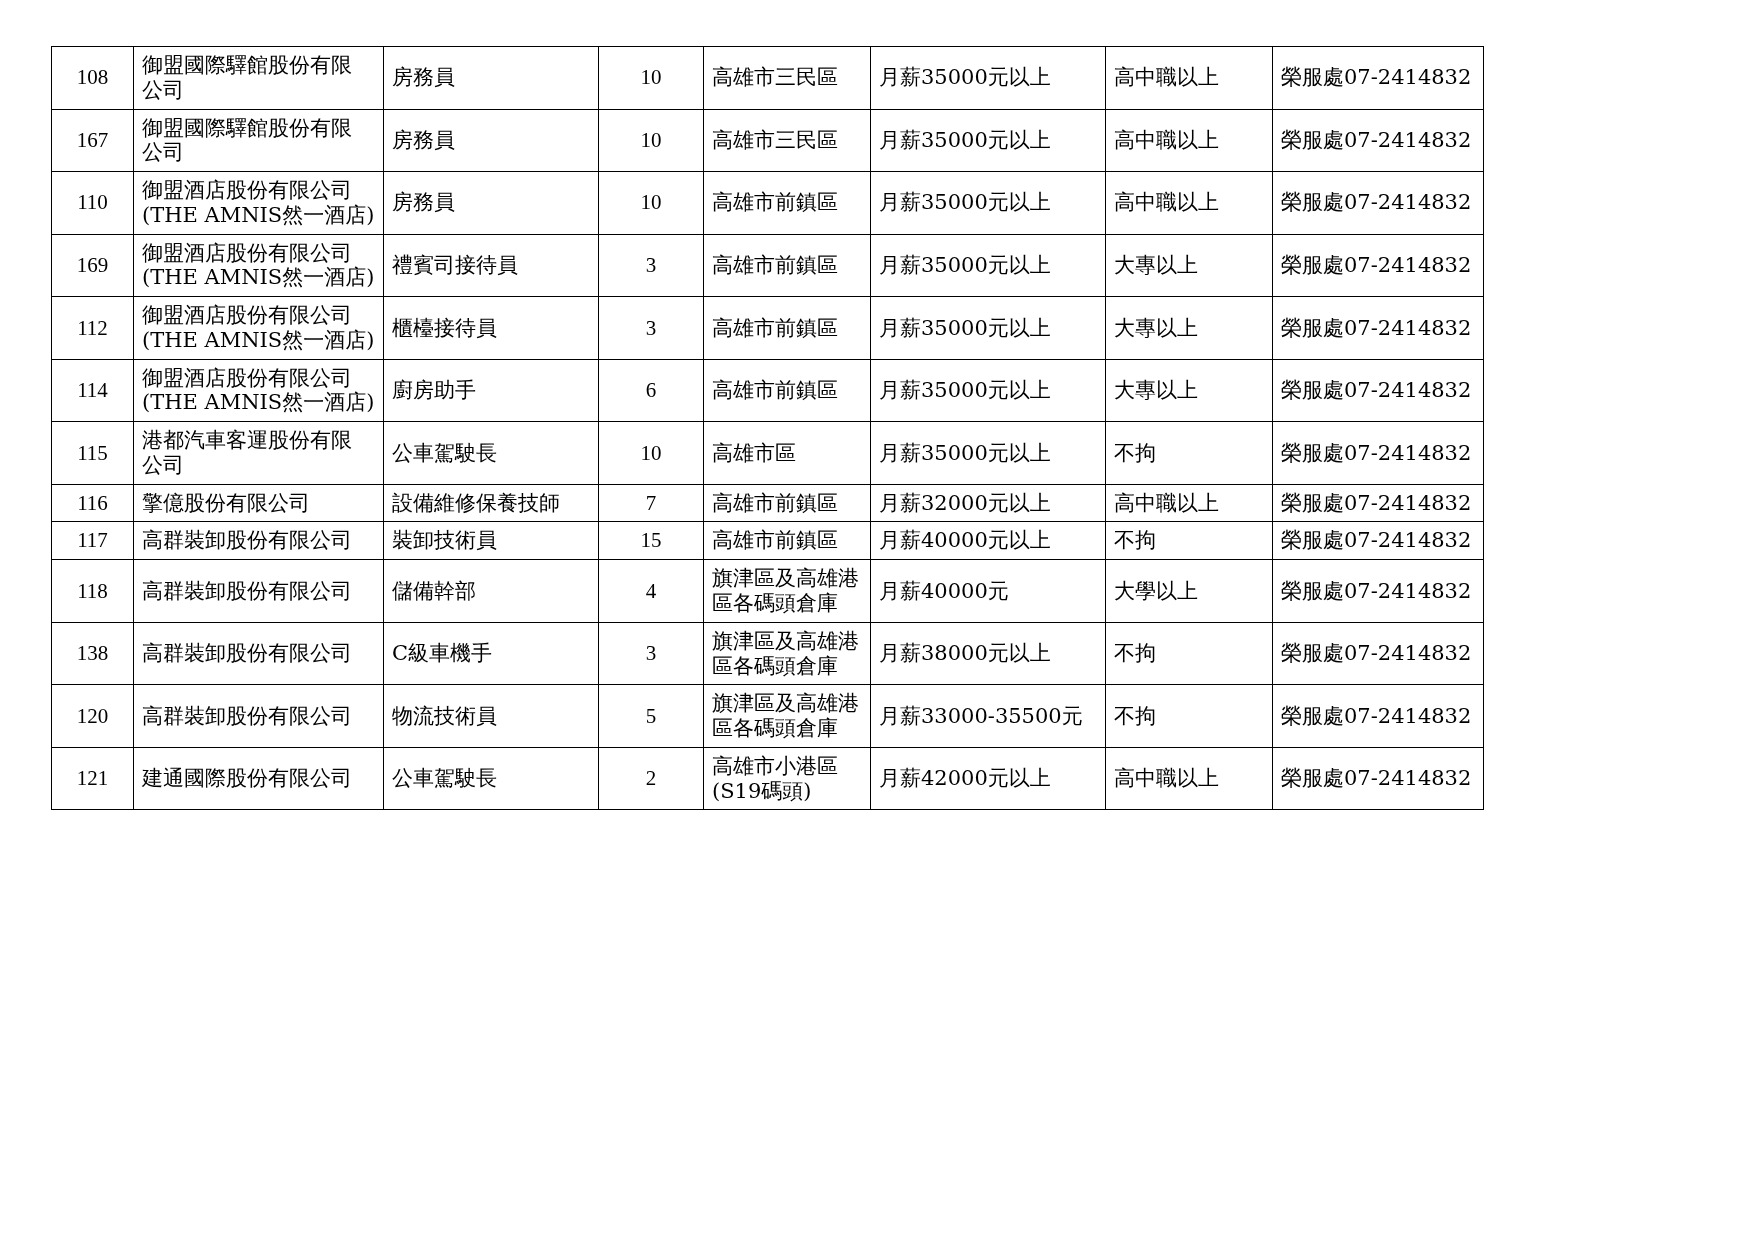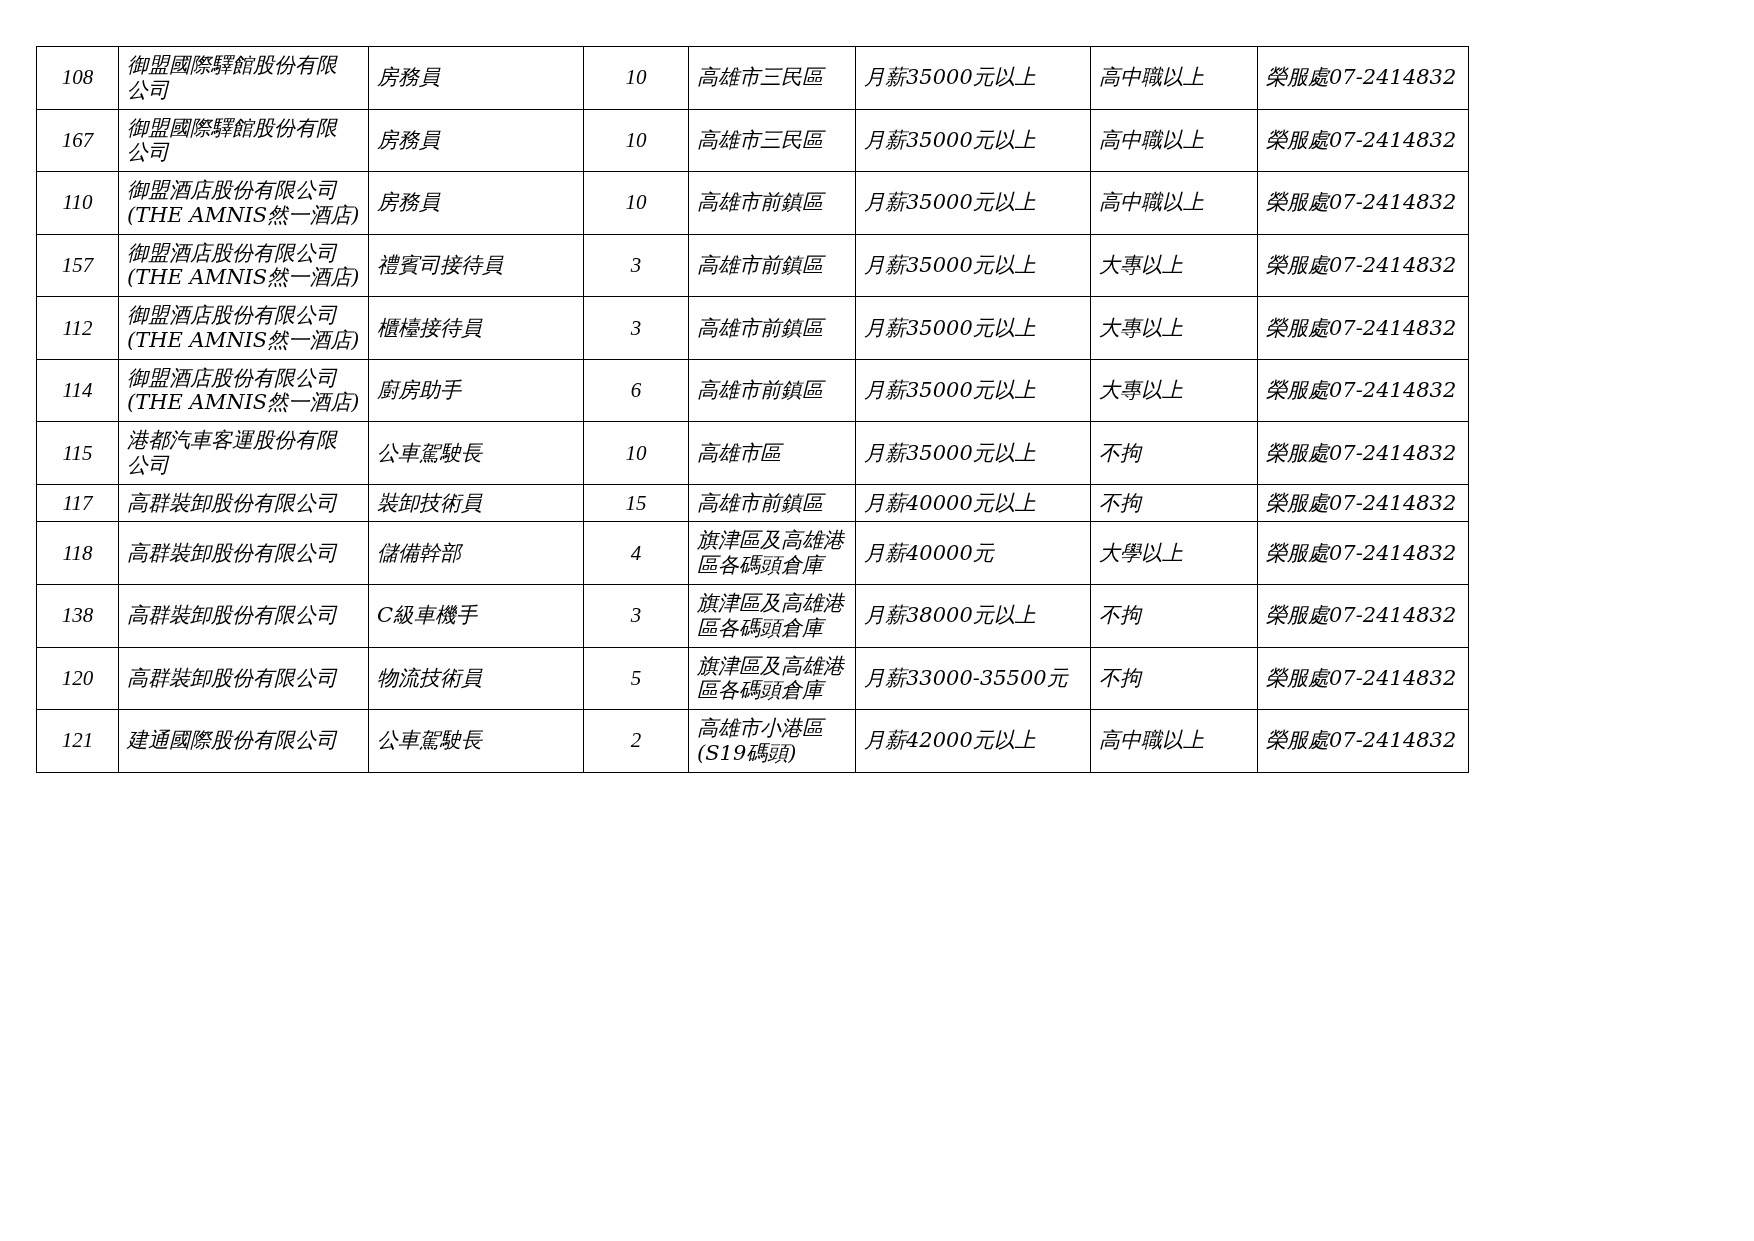--- a/index.html
+++ b/index.html
@@ -17,23 +17,22 @@
   .page {
     position: relative;
     width: 1754px;
     height: 1241px;
     box-sizing: border-box;
     padding: 46px 0 0 0;
   }
   table.joblist {
     border-collapse: collapse;
     table-layout: fixed;
-    margin-left: 36px;
+    margin-left: 51px;
     width: 1390px;
-    font-style: italic;
   }
   table.joblist td {
     border: 1.5px solid #000000;
     vertical-align: middle;
     padding: 6px 8px;
     line-height: 1.18;
     font-size: 21px;
     word-break: break-word;
   }
   
@@ -122,21 +121,21 @@
         <td class="place cjk">
           <span class="line1">高雄市前鎮區</span>
 
         </td>
         <td class="salary cjk">月薪35000元以上</td>
         <td class="edu cjk">高中職以上</td>
         <td class="contact cjk">榮服處07-2414832</td>
       </tr>
 
       <tr>
-        <td class="no">157</td>
+        <td class="no">169</td>
         <td class="company cjk">
           <span class="line1">御盟酒店股份有限公司</span>
           <span class="line2">(THE AMNIS然一酒店)</span>
         </td>
         <td class="title cjk">禮賓司接待員</td>
         <td class="count">3</td>
         <td class="place cjk">
           <span class="line1">高雄市前鎮區</span>
 
         </td>
@@ -190,20 +189,36 @@
         <td class="count">10</td>
         <td class="place cjk">
           <span class="line1">高雄市區</span>
 
         </td>
         <td class="salary cjk">月薪35000元以上</td>
         <td class="edu cjk">不拘</td>
         <td class="contact cjk">榮服處07-2414832</td>
       </tr>
 
+      <tr>
+        <td class="no">116</td>
+        <td class="company cjk">
+          <span class="line1">擎億股份有限公司</span>
+
+        </td>
+        <td class="title cjk">設備維修保養技師</td>
+        <td class="count">7</td>
+        <td class="place cjk">
+          <span class="line1">高雄市前鎮區</span>
+
+        </td>
+        <td class="salary cjk">月薪32000元以上</td>
+        <td class="edu cjk">高中職以上</td>
+        <td class="contact cjk">榮服處07-2414832</td>
+      </tr>
 
       <tr>
         <td class="no">117</td>
         <td class="company cjk">
           <span class="line1">高群裝卸股份有限公司</span>
 
         </td>
         <td class="title cjk">裝卸技術員</td>
         <td class="count">15</td>
         <td class="place cjk">

